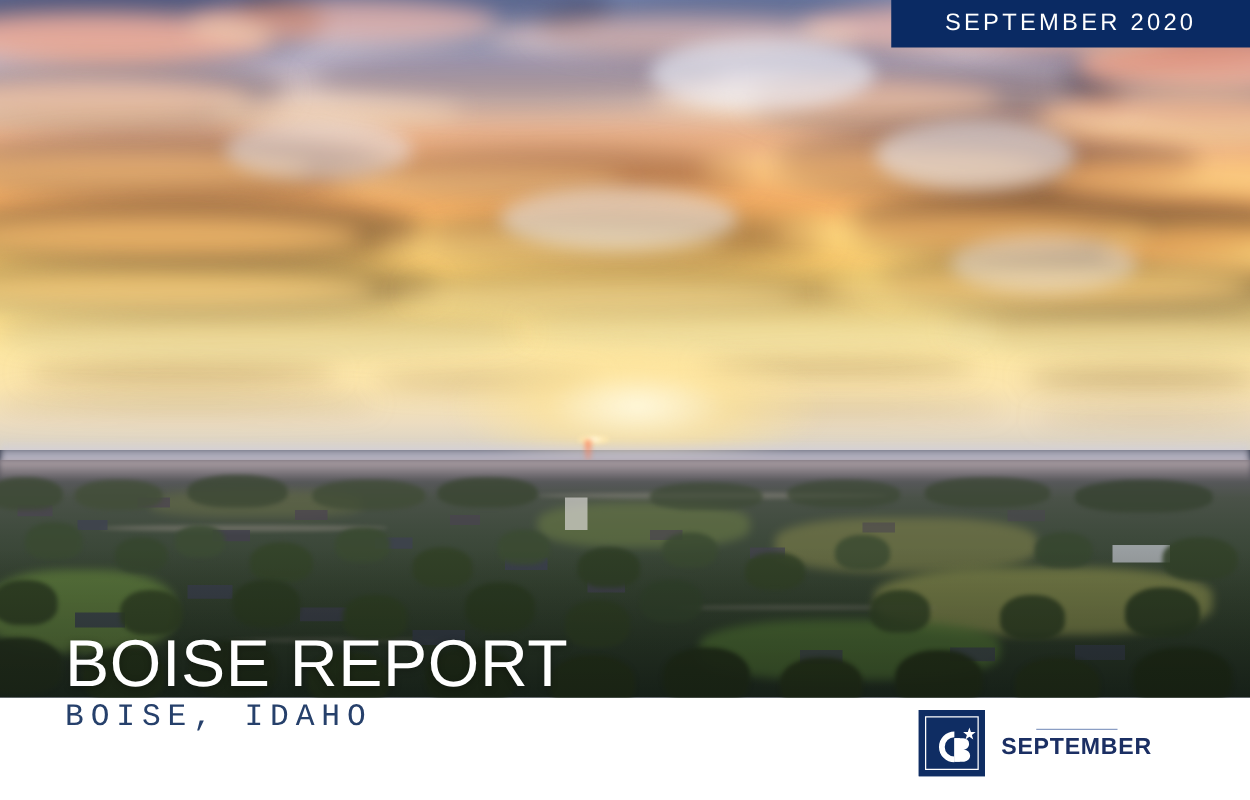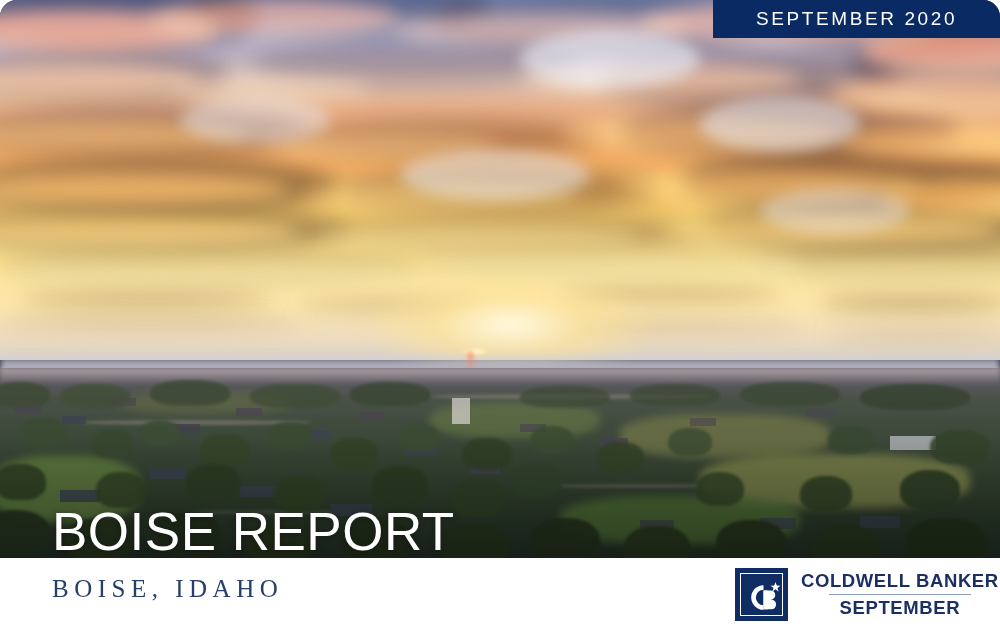--- a/index.html
+++ b/index.html
@@ -1,19 +1,19 @@
 <!DOCTYPE html>
 <html><head>
 <meta charset="utf-8">
 <style>
   * { margin:0; padding:0; box-sizing:border-box; }
   html,body{ width:1000px; height:640px; overflow:hidden; background:#fff; }
   body{ font-family:"Liberation Sans", sans-serif; }
 
-  #page{ position:relative; width:1000px; height:640px; background:#ffffff; overflow:hidden;border-radius:17px; }
+  #page{ position:relative; width:1000px; height:640px; background:#ffffff; overflow:hidden; }
 
   
   #hero{ position:absolute; left:0; top:0; width:1000px; height:558px; overflow:hidden; background:#1b2233; }
 
   
   .sky-base{
     position:absolute; left:0; top:0; width:1000px; height:360px;
     background:
       linear-gradient(to bottom,
         #7d93bf 0%,
@@ -92,23 +92,23 @@
 
   
   #title-block{ position:absolute; left:52px; top:505px; width:620px; }
   #main-title{
     font-size:53px; line-height:54px; color:#ffffff; font-weight:300;
     letter-spacing:.5px; font-family:"Liberation Sans", sans-serif;
     text-shadow:0 1px 6px rgba(0,0,0,.28);
     white-space:nowrap;
   }
   #sub-title{
-    margin-top:16px; font-size:25px; line-height:27px; color:#26406b;
+    margin-top:1px; font-size:25px; line-height:27px; color:#26406b;
     letter-spacing:5.5px; font-weight:300; white-space:nowrap;
-    font-family:Liberation Serif, serif;
+    font-family:Liberation Mono, monospace;
   }
   #sub-title-2{
     margin-top:3px; font-size:19px; line-height:21px; color:#3d5581;
     letter-spacing:4.6px; font-weight:300; white-space:nowrap;
     font-family:"Liberation Sans", sans-serif;
   }
 
   
   #logo{ position:absolute; left:735px; top:568px; display:flex; align-items:center; }
   #logo-mark{
@@ -321,19 +321,18 @@
         <path d="M25.5 14.2 a12.3 12.3 0 1 0 0 24.6 l0 -4.6 a7.7 7.7 0 1 1 0 -15.4 z" fill="#ffffff"></path>
 
         <path d="M25.5 19.5 h7.2 a4.6 4.6 0 0 1 0 9.2 h-7.2 z
                  M25.5 28.7 h7.8 a4.8 4.8 0 0 1 0 9.6 h-7.8 z" fill="#ffffff"></path>
         <rect x="25.5" y="19.5" width="4.4" height="18.8" fill="#ffffff"></rect>
 
         <path d="M37.5 11.0 l1.25 3.6 l3.75 .05 l-3.0 2.25 l1.1 3.6 l-3.1 -2.15 l-3.1 2.15 l1.1 -3.6 l-3.0 -2.25 l3.75 -.05 z" fill="#ffffff"></path>
       </svg>
     </div>
     <div id="logo-text">
-      <div id="logo-line1">COLDWELL BANKER</div>
       <div id="logo-rule"></div>
       <div id="logo-line2">SEPTEMBER</div>
     </div>
   </div>
 
 </div>
 
 </body></html>

